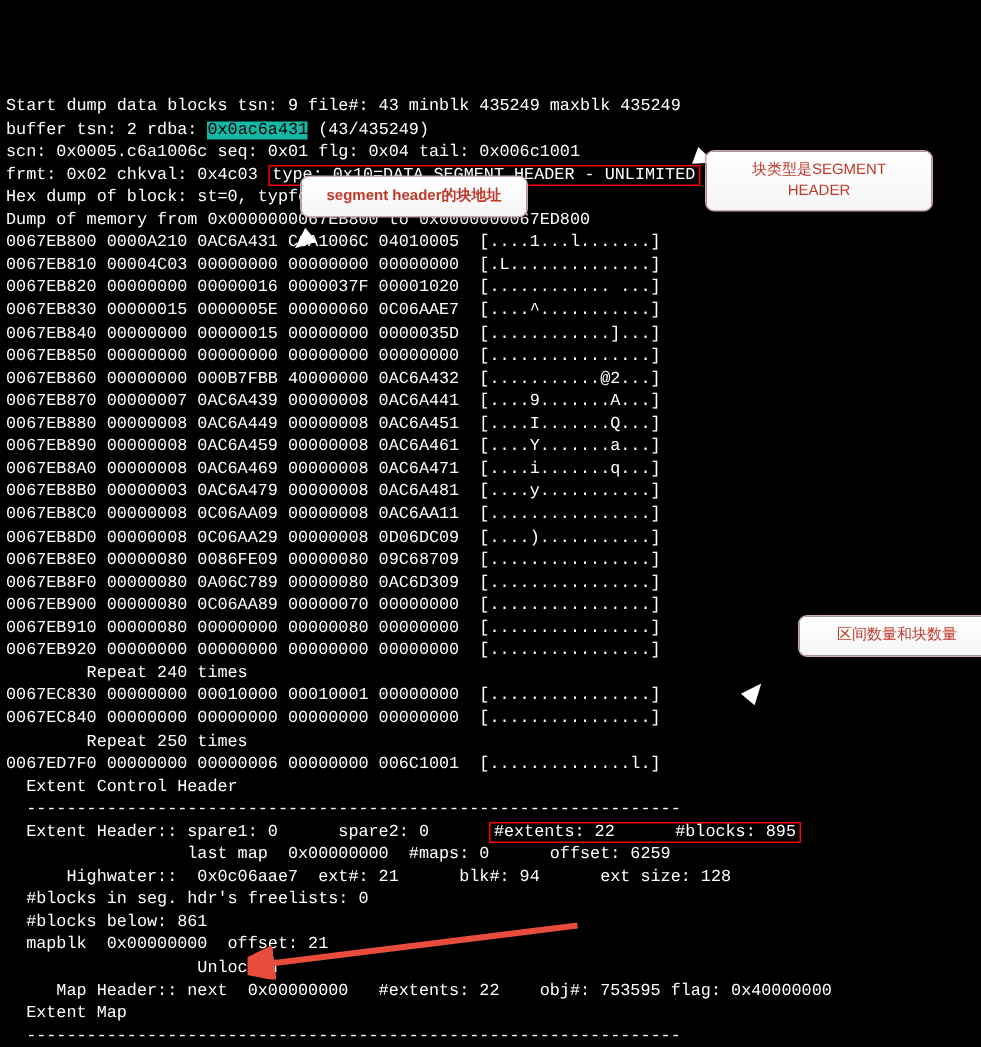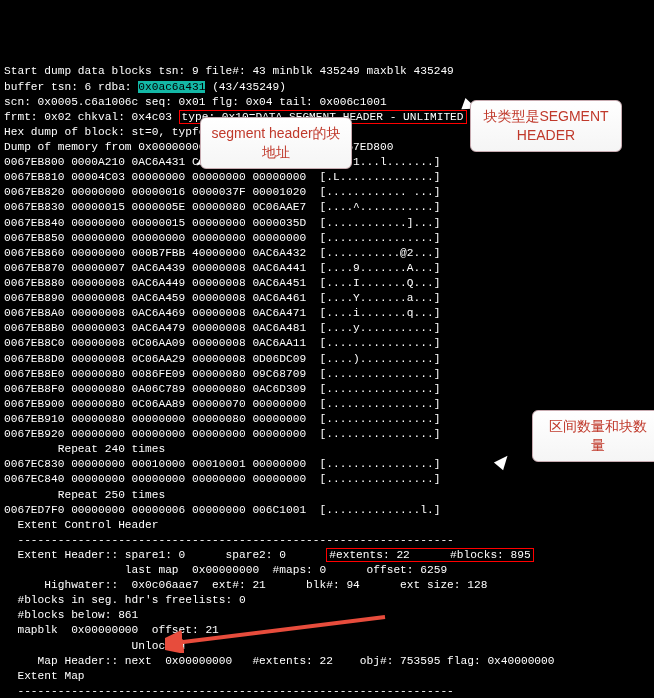--- a/index.html
+++ b/index.html
@@ -18,54 +18,54 @@
   .box-red { border: 1px solid #f00; padding: 0 2px; display: inline; }
   .callout {
     position: absolute;
     background: linear-gradient(#fff, #f5f5f5);
     border: 1px solid #c7aab0;
     border-radius: 6px;
     box-shadow: 1px 1px 3px rgba(0,0,0,0.3);
     padding: 6px 10px;
     color: #c0392b;
     font-family: SimSun, sans-serif;
-    font-size: 14px;
+    font-size: 10px;
     text-align: center;
     white-space: normal;
     z-index: 5;
   }
-  .callout.c1 { top: 117px; left: 200px; width: 130px; }
+  .callout.c1 { top: 117px; left: 200px; width: 130px; font-weight: bold; }
   .callout.c2 { top: 100px; left: 470px; width: 130px; }
   .callout.c3 { top: 410px; left: 500px; width: 110px; margin-left: 32px; }
   .tail {
     position: absolute;
     width: 0; height: 0;
     border-style: solid;
     z-index: 4;
   }
   .tail.t1 { top: 155px; left: 195px; border-width: 6px 14px 6px 0; border-color: transparent #fff transparent transparent; transform: rotate(-40deg); }
   .tail.t2 { top: 100px; left: 463px; border-width: 6px 14px 6px 0; border-color: transparent #fff transparent transparent; transform: rotate(-160deg); }
   .tail.t3 { top: 455px; left: 496px; border-width: 6px 14px 6px 0; border-color: transparent #fff transparent transparent; transform: rotate(130deg); }
   #arrow { position: absolute; top: 613px; left: 165px; z-index: 3; }
 </style>
 </head>
 <body>
 
 
 
 <span>Start dump data blocks tsn: 9 file#: 43 minblk 435249 maxblk 435249</span>
-<span>buffer tsn: 6 rdba: </span><span class="highlight">0x0ac6a431</span><span> (43/435249)</span>
+<span>buffer tsn: 2 rdba: </span><span class="highlight">0x0ac6a431</span><span> (43/435249)</span>
 <span>scn: 0x0005.c6a1006c seq: 0x01 flg: 0x04 tail: 0x006c1001</span>
 <span>frmt: 0x02 chkval: 0x4c03 </span><span class="box-red">type: 0x10=DATA SEGMENT HEADER - UNLIMITED</span>
 <span>Hex dump of block: st=0, typfound=1</span>
 <span>Dump of memory from 0x0000000067EB800 to 0x0000000067ED800</span>
 <span>0067EB800 0000A210 0AC6A431 C6A1006C 04010005  [....1...l.......]</span>
 <span>0067EB810 00004C03 00000000 00000000 00000000  [.L..............]</span>
 <span>0067EB820 00000000 00000016 0000037F 00001020  [............ ...]</span>
-<span>0067EB830 00000015 0000005E 00000080 0C06AAE7  [....^...........]</span>
+<span>0067EB830 00000015 0000005E 00000060 0C06AAE7  [....^...........]</span>
 <span>0067EB840 00000000 00000015 00000000 0000035D  [............]...]</span>
 <span>0067EB850 00000000 00000000 00000000 00000000  [................]</span>
 <span>0067EB860 00000000 000B7FBB 40000000 0AC6A432  [...........@2...]</span>
 <span>0067EB870 00000007 0AC6A439 00000008 0AC6A441  [....9.......A...]</span>
 <span>0067EB880 00000008 0AC6A449 00000008 0AC6A451  [....I.......Q...]</span>
 <span>0067EB890 00000008 0AC6A459 00000008 0AC6A461  [....Y.......a...]</span>
 <span>0067EB8A0 00000008 0AC6A469 00000008 0AC6A471  [....i.......q...]</span>
 <span>0067EB8B0 00000003 0AC6A479 00000008 0AC6A481  [....y...........]</span>
 <span>0067EB8C0 00000008 0C06AA09 00000008 0AC6AA11  [................]</span>
 <span>0067EB8D0 00000008 0C06AA29 00000008 0D06DC09  [....)...........]</span>

